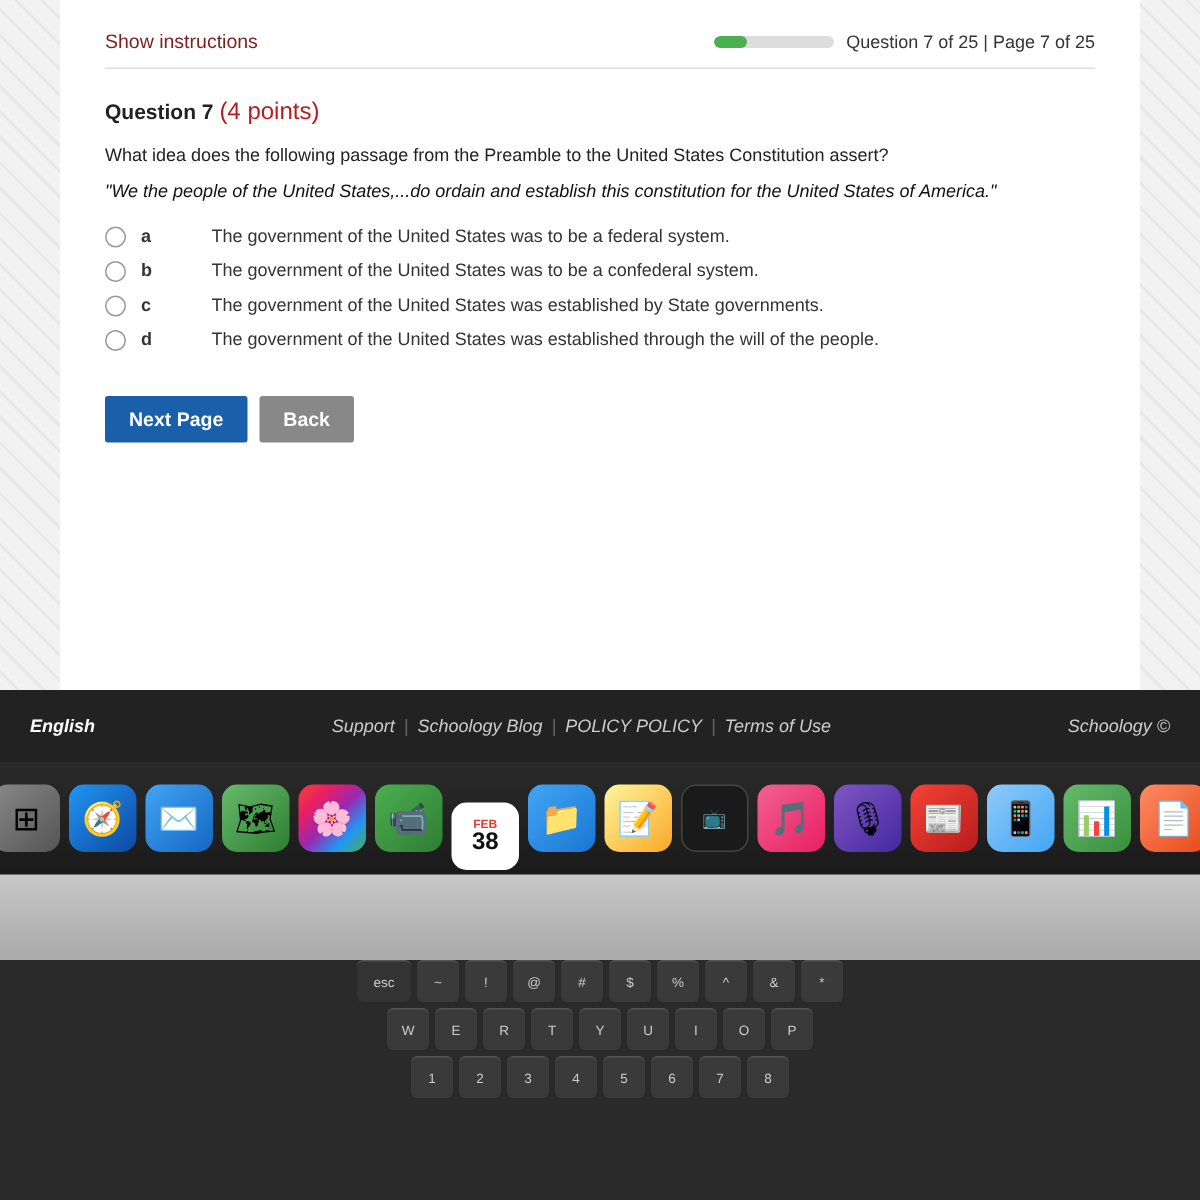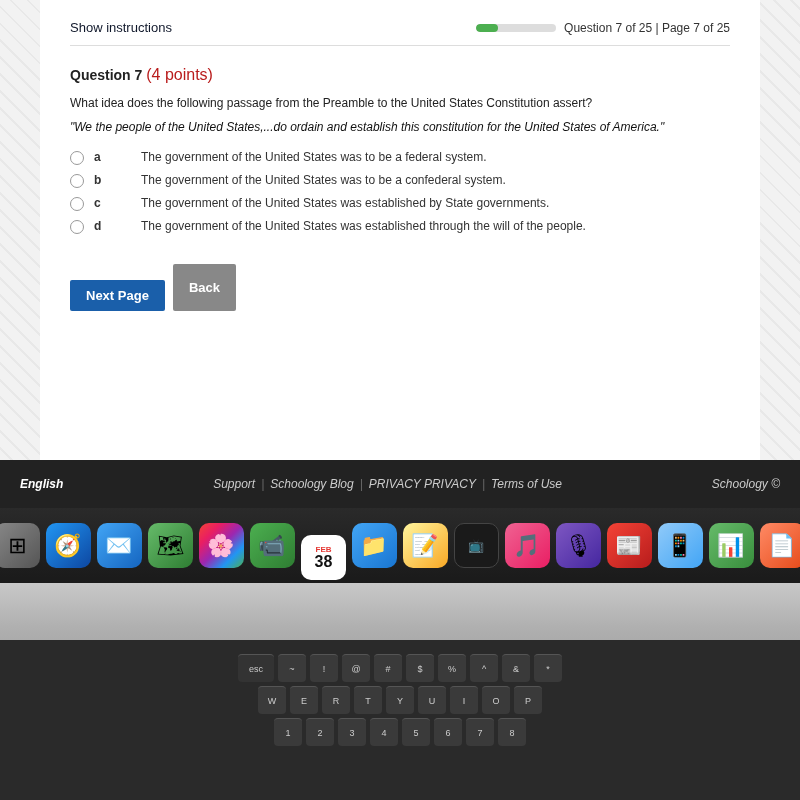--- a/index.html
+++ b/index.html
@@ -52,21 +52,21 @@
     .header-bar {
       display: flex;
       justify-content: space-between;
       align-items: center;
       margin-bottom: 20px;
       border-bottom: 1px solid #ddd;
       padding-bottom: 10px;
     }
 
     .show-instructions {
-      color: #0f172a;
+      color: #7f1d1d;
       font-size: 13px;
       cursor: pointer;
       text-decoration: none;
     }
 
     .question-counter {
       font-size: 12px;
       color: #333;
       display: flex;
       align-items: center;
@@ -160,21 +160,20 @@
 
     .btn-next {
       background: #1a5faa;
       color: white;
       border: none;
       padding: 8px 16px;
       font-size: 13px;
       font-weight: bold;
       cursor: pointer;
       border-radius: 2px;
-      margin-top: 16px;
     }
 
     .btn-back {
       background: #888;
       color: #ffffff;
       border: none;
       padding: 8px 16px;
       font-size: 13px;
       font-weight: bold;
       cursor: pointer;
@@ -281,21 +280,21 @@
     .keyboard-area {
       position: absolute;
       top: 640px;
       left: 0;
       right: 0;
       bottom: 0;
       background: #2a2a2a;
       display: flex;
       flex-direction: column;
       gap: 4px;
-      padding: 14px 30px;
+      padding: 0 30px;
     }
 
     .keyboard-row {
       display: flex;
       gap: 4px;
       justify-content: center;
     }
 
     .key {
       background: #3a3a3a;
@@ -374,21 +373,21 @@
   </div>
 </div>
 
 <div class="footer-bar">
   <span class="footer-language">English</span>
   <div class="footer-links">
     <a class="footer-link">Support</a>
     <span class="footer-sep">|</span>
     <a class="footer-link">Schoology Blog</a>
     <span class="footer-sep">|</span>
-    <a class="footer-link">PRIVACY PRIVACY</a>
+    <a class="footer-link">POLICY POLICY</a>
     <span class="footer-sep">|</span>
     <a class="footer-link">Terms of Use</a>
   </div>
   <span class="footer-schoology">Schoology ©</span>
 </div>
 
 <div class="dock-area">
 
   <div class="dock-icon launchpad">⊞</div>
   <div class="dock-icon safari">🧭</div>

